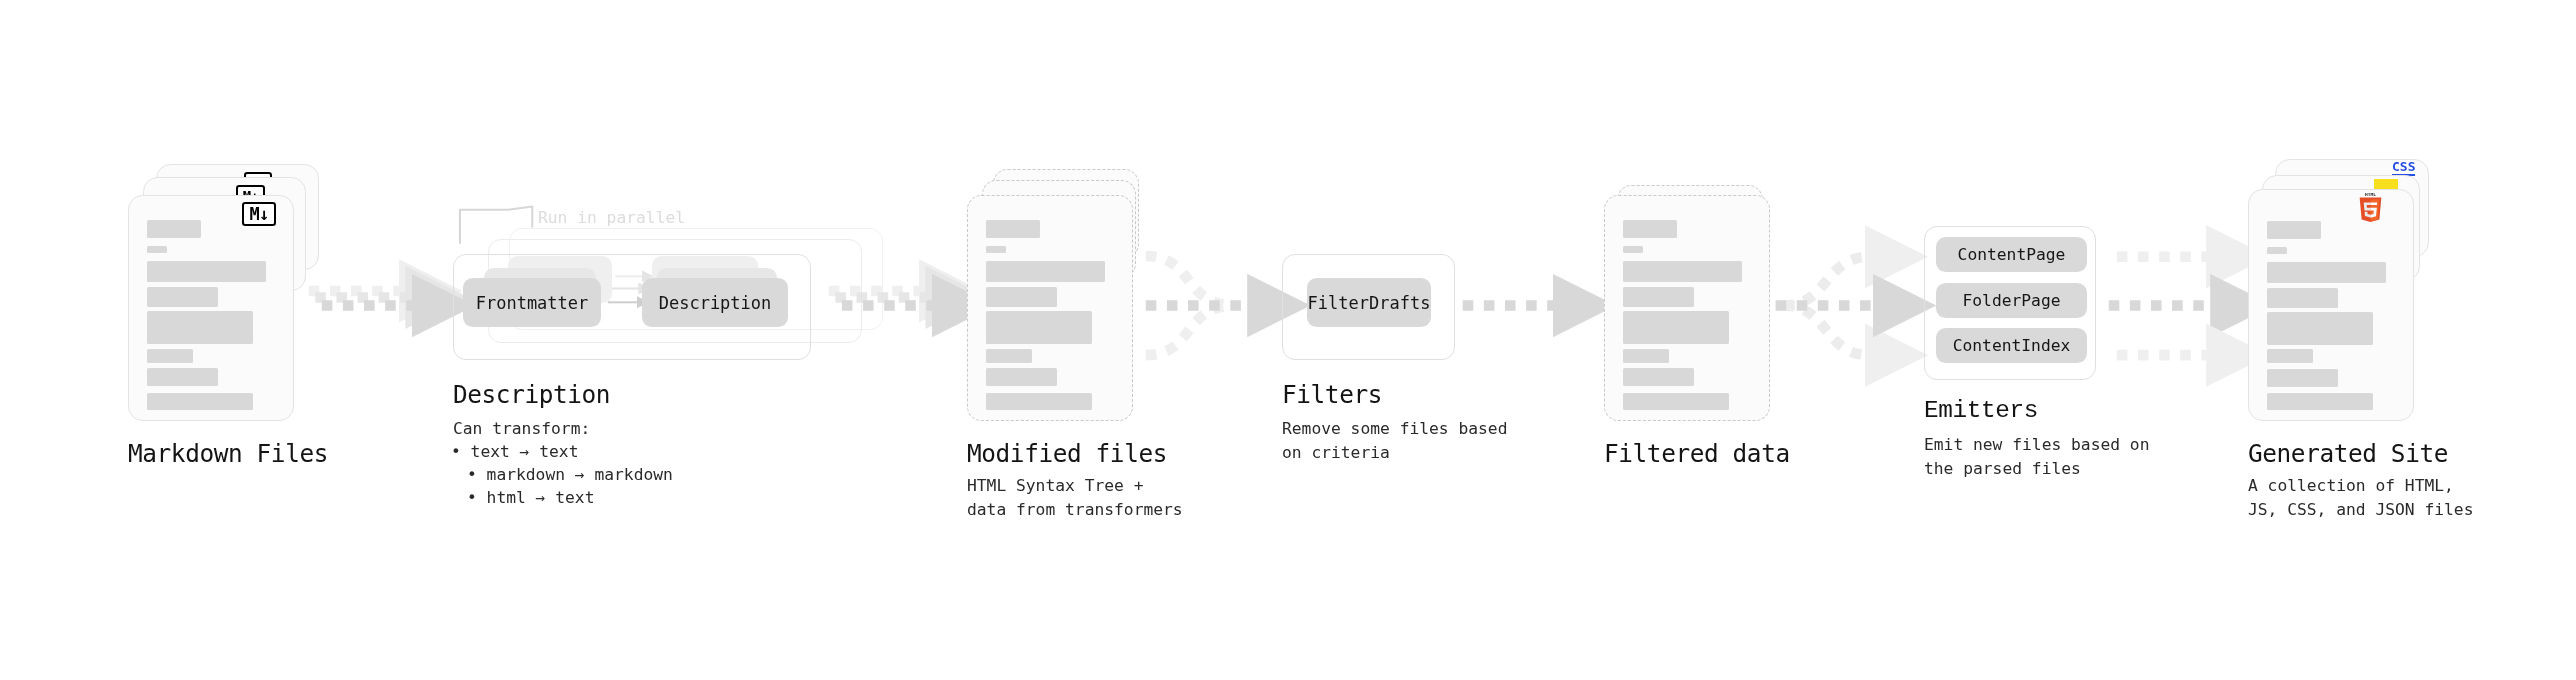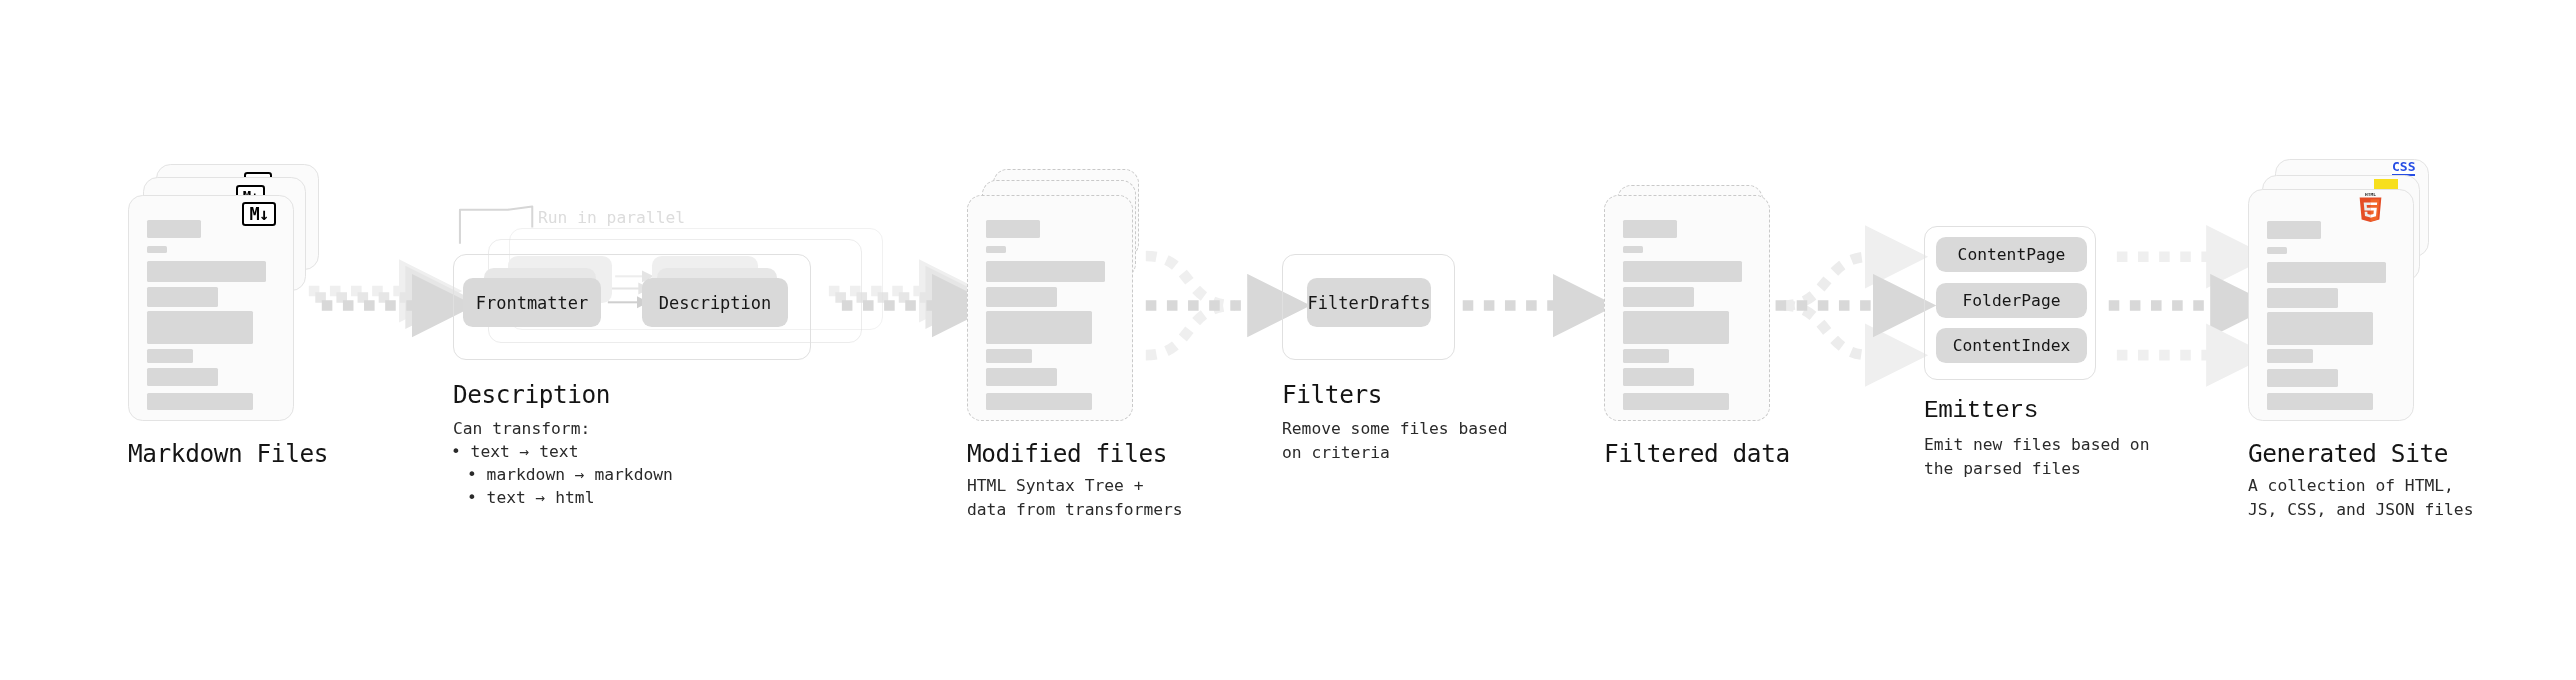--- a/index.html
+++ b/index.html
@@ -200,21 +200,21 @@
     <div class="chip" style="left:652px;top:256px;width:106px;height:47px;background:#efefef;color:transparent;"></div>
     <div class="chip" style="left:657px;top:268px;width:120px;height:50px;background:#e7e7e7;color:transparent;"></div>
     <div class="chip" style="left:642px;top:278px;width:146px;height:49px;">Description</div>
 
     <div class="runlabel" style="left:538px;top:208px;">Run in parallel</div>
 
     <div class="title" style="left:453px;top:380px;">Description</div>
     <div class="desc" style="left:453px;top:417px;">Can transform:</div>
     <div class="desc list" style="left:451px;top:440px;">• text → text</div>
     <div class="desc list" style="left:467px;top:463px;">• markdown → markdown</div>
-    <div class="desc list" style="left:467px;top:486px;">• text → html</div>
+    <div class="desc list" style="left:467px;top:486px;">• html → text</div>
   </div>
 
   <div class="node">
     <div class="doc dashed" style="left:993px;top:169px;width:146px;height:89px;"></div>
     <div class="doc dashed" style="left:982px;top:180px;width:154px;height:98px;"></div>
     <div class="doc dashed" style="left:967px;top:195px;width:166px;height:226px;">
       <div class="bar" style="left:18px;top:24.4px;width:54px;height:18px;"></div>
       <div class="bar" style="left:18px;top:50px;width:19.5px;height:7.3px;"></div>
       <div class="bar" style="left:18px;top:65px;width:119px;height:21px;"></div>
       <div class="bar" style="left:18px;top:91px;width:71px;height:19.5px;"></div>

